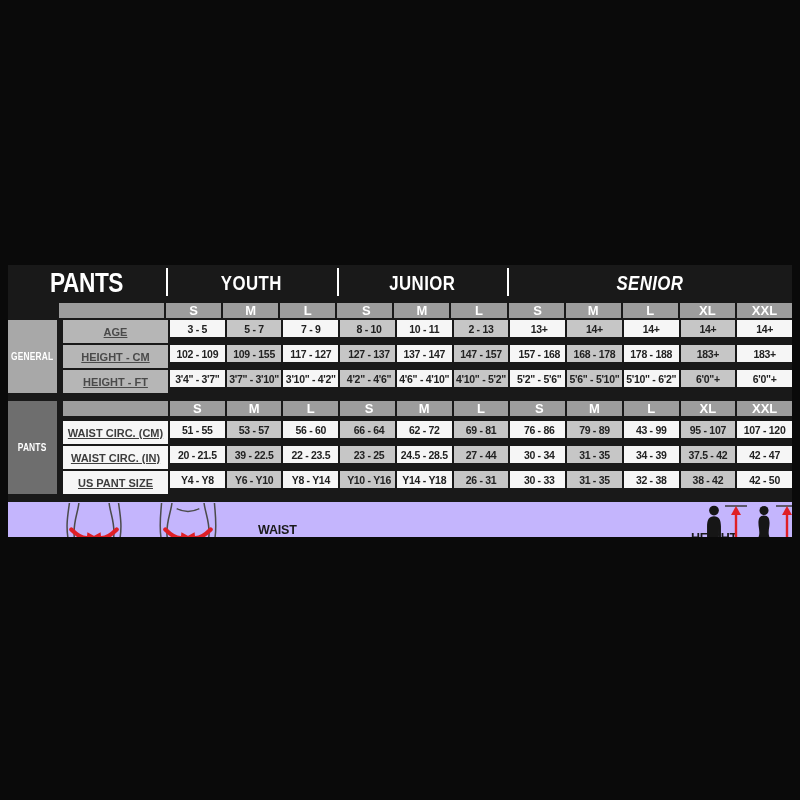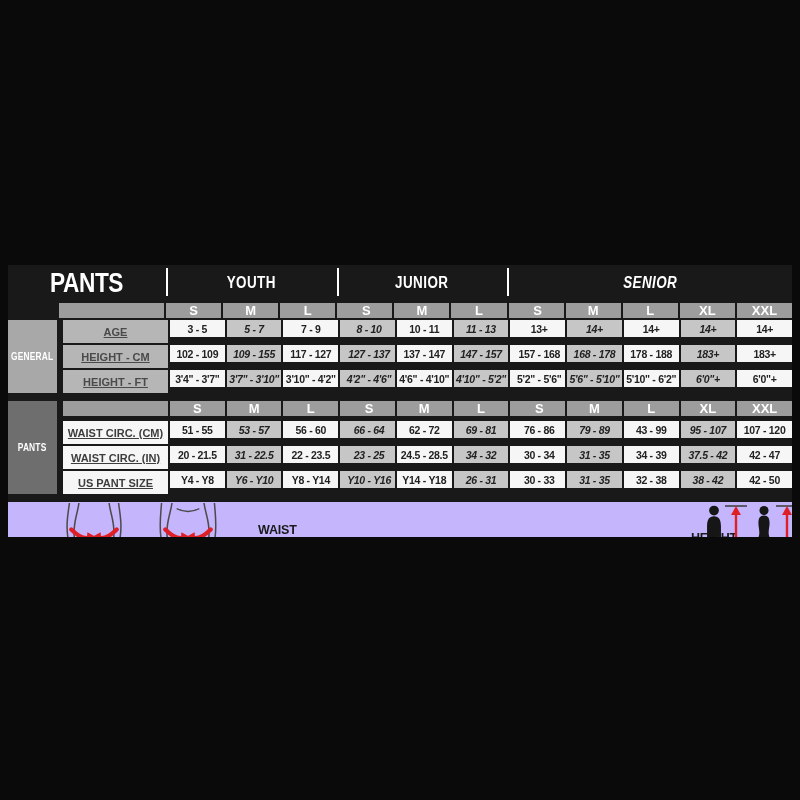--- a/index.html
+++ b/index.html
@@ -16,21 +16,21 @@
   }
   
   .band{height:36px;display:flex;align-items:stretch;}
   .band-title{
     width:158px;display:flex;align-items:center;justify-content:center;
     color:#fff;font-size:27px;font-weight:bold;letter-spacing:-.5px;
   }
   .band-groups{flex:1;display:flex;}
   .band-group{
     position:relative;display:flex;align-items:center;justify-content:center;
-    color:#fff;font-size:16px;font-weight:bold;letter-spacing:.5px;
+    color:#fff;font-size:20px;font-weight:bold;letter-spacing:.5px;
   }
   .band-group::before{
     content:"";position:absolute;left:0;top:3px;bottom:5px;width:2px;background:#fff;
   }
   .bg-3{flex:3;} .bg-5{flex:5;font-style:italic;}
   .cond{display:inline-block;transform:scaleX(.84);transform-origin:center;}
   
   .size-wrap{padding-left:51px;margin-top:2px;}
   .grid{
     display:grid;
@@ -44,21 +44,21 @@
   }
   .void{background:transparent;}
   .size-cell{
     background:var(--size-hd,#9d9d9d);color:#fff;
     height:15px;font-size:13px;letter-spacing:0;
   }
   .data-cell{
     background:var(--cw,#f6f6f6);color:var(--td,#222);
     height:17px;font-size:10.5px;letter-spacing:-.3px;
   }
-  .data-cell.alt{background:var(--cg,#c6c6c6);font-style:italic;}
+  .data-cell.alt{background:var(--cg,#c6c6c6);}
   .row-label{
     background:var(--rl,#b6b6b6);color:#4a4a4a;
     height:23px;font-size:11px;letter-spacing:0;text-decoration:underline;
   }
   .sec-pants .row-label{background:var(--cw,#f6f6f6);color:#3d3d3d;}
   .gs{border-left:3px solid transparent;}
   
   .section{display:flex;align-items:stretch;}
   .sec-general{margin-top:2px;}
   .sec-pants{margin-top:8px;}
@@ -127,21 +127,21 @@
       <span class="cond">GENERAL</span>
     </div>
     <div class="sec-right">
       <div class="grid data-grid" id="datagrid0">
           <div class="cell row-label">AGE</div>
           <div class="cell data-cell">3 - 5</div>
           <div class="cell data-cell alt">5 - 7</div>
           <div class="cell data-cell">7 - 9</div>
           <div class="cell data-cell alt gs">8 - 10</div>
           <div class="cell data-cell">10 - 11</div>
-          <div class="cell data-cell alt">11 - 13</div>
+          <div class="cell data-cell alt">2 - 13</div>
           <div class="cell data-cell gs">13+</div>
           <div class="cell data-cell alt">14+</div>
           <div class="cell data-cell">14+</div>
           <div class="cell data-cell alt">14+</div>
           <div class="cell data-cell">14+</div>
           <div class="cell row-label">HEIGHT - CM</div>
           <div class="cell data-cell">102 - 109</div>
           <div class="cell data-cell alt">109 - 155</div>
           <div class="cell data-cell">117 - 127</div>
           <div class="cell data-cell alt gs">127 - 137</div>
@@ -195,25 +195,25 @@
           <div class="cell data-cell alt gs">66 - 64</div>
           <div class="cell data-cell">62 - 72</div>
           <div class="cell data-cell alt">69 - 81</div>
           <div class="cell data-cell gs">76 - 86</div>
           <div class="cell data-cell alt">79 - 89</div>
           <div class="cell data-cell">43 - 99</div>
           <div class="cell data-cell alt">95 - 107</div>
           <div class="cell data-cell">107 - 120</div>
           <div class="cell row-label">WAIST CIRC. (IN)</div>
           <div class="cell data-cell">20 - 21.5</div>
-          <div class="cell data-cell alt">31 - 22.5</div>
+          <div class="cell data-cell alt">39 - 22.5</div>
           <div class="cell data-cell">22 - 23.5</div>
           <div class="cell data-cell alt gs">23 - 25</div>
           <div class="cell data-cell">24.5 - 28.5</div>
-          <div class="cell data-cell alt">34 - 32</div>
+          <div class="cell data-cell alt">27 - 44</div>
           <div class="cell data-cell gs">30 - 34</div>
           <div class="cell data-cell alt">31 - 35</div>
           <div class="cell data-cell">34 - 39</div>
           <div class="cell data-cell alt">37.5 - 42</div>
           <div class="cell data-cell">42 - 47</div>
           <div class="cell row-label">US PANT SIZE</div>
           <div class="cell data-cell">Y4 - Y8</div>
           <div class="cell data-cell alt">Y6 - Y10</div>
           <div class="cell data-cell">Y8 - Y14</div>
           <div class="cell data-cell alt gs">Y10 - Y16</div>

